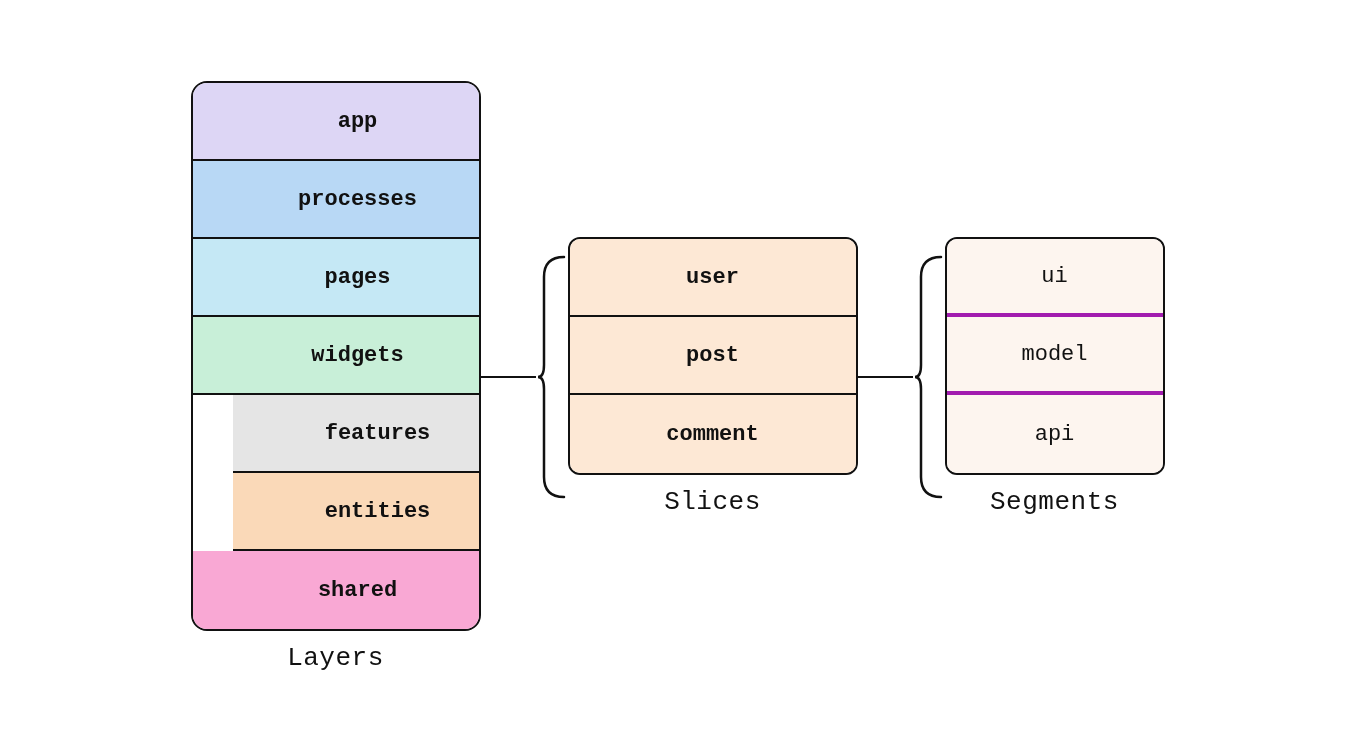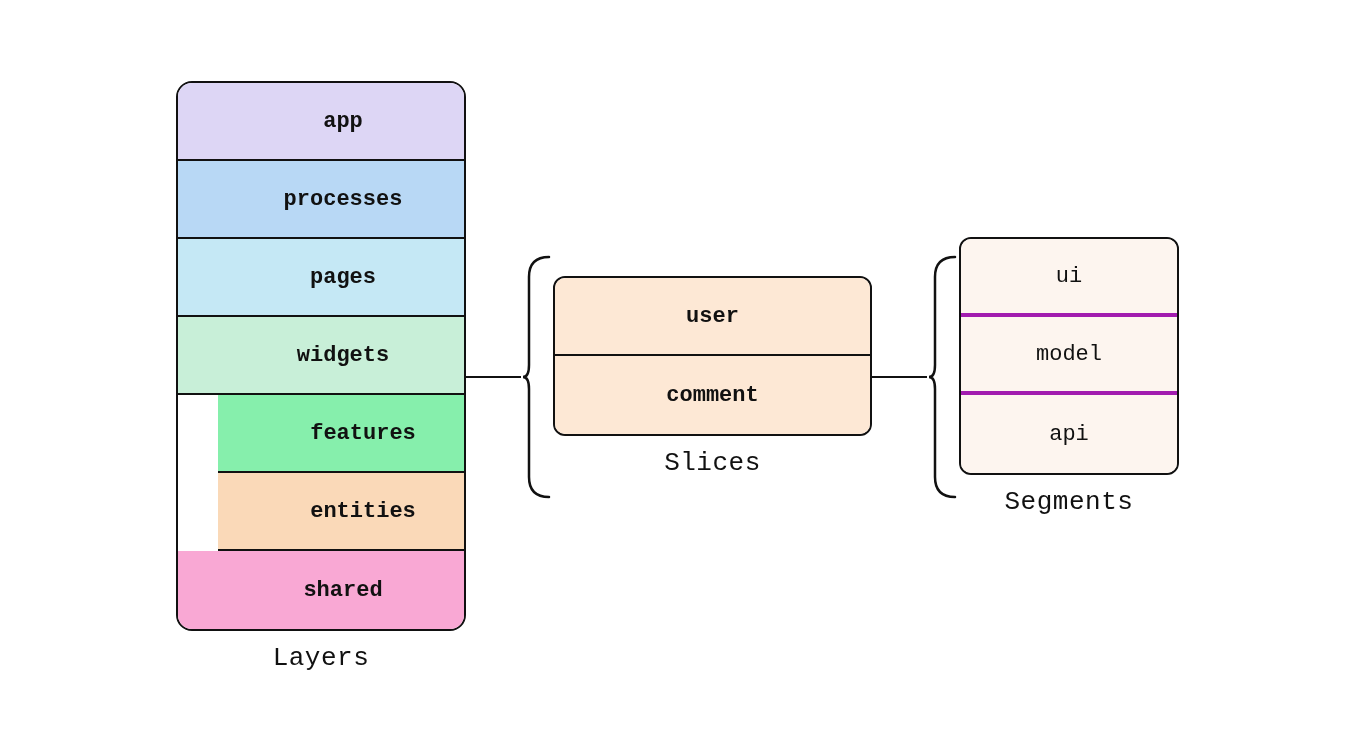--- a/index.html
+++ b/index.html
@@ -60,32 +60,32 @@
     }
 
     .layer-item:last-child {
       border-bottom: none;
     }
 
     .layer-app       { background: #ddd6f5; }
     .layer-processes { background: #b8d8f5; }
     .layer-pages     { background: #c5e8f5; text-align: center; }
     .layer-widgets   { background: #c8efd8; text-align: right; }
-    .layer-features  { background: #86efac; margin-left: 40px; }
+    .layer-features  { background: #e5e5e5; margin-left: 40px; }
     .layer-entities  { background: #fad9b8; margin-left: 40px; }
     .layer-shared    { background: #f9a8d4; }
 
     
     .slices-stack {
       border: 2.5px solid #111;
       border-radius: 12px;
       overflow: hidden;
       display: flex;
       flex-direction: column;
-      width: 319px;
+      width: 290px;
     }
 
     .slice-item {
       display: flex;
       align-items: center;
       justify-content: center;
       height: 78px;
       font-size: 22px;
       font-weight: 700;
       color: #111;
@@ -146,20 +146,21 @@
     <div style="width:55px;height:2.5px;background:#111;"></div>
 
     <svg width="32" height="244" viewBox="0 0 32 244">
       <path d="M28,2 Q8,2 8,22 L8,110 Q8,122 2,122 Q8,122 8,134 L8,222 Q8,242 28,242" fill="none" stroke="#111" stroke-width="2.5" stroke-linecap="round"></path>
     </svg>
   </div>
 
   <div class="column">
     <div class="slices-stack">
       <div class="slice-item">user</div>
+      <div class="slice-item">post</div>
       <div class="slice-item">comment</div>
     </div>
     <div class="column-label">Slices</div>
   </div>
 
   <div style="display:flex;align-items:center;height:240px;position:relative;">
 
     <div style="width:55px;height:2.5px;background:#111;"></div>
 
     <svg width="32" height="244" viewBox="0 0 32 244">

